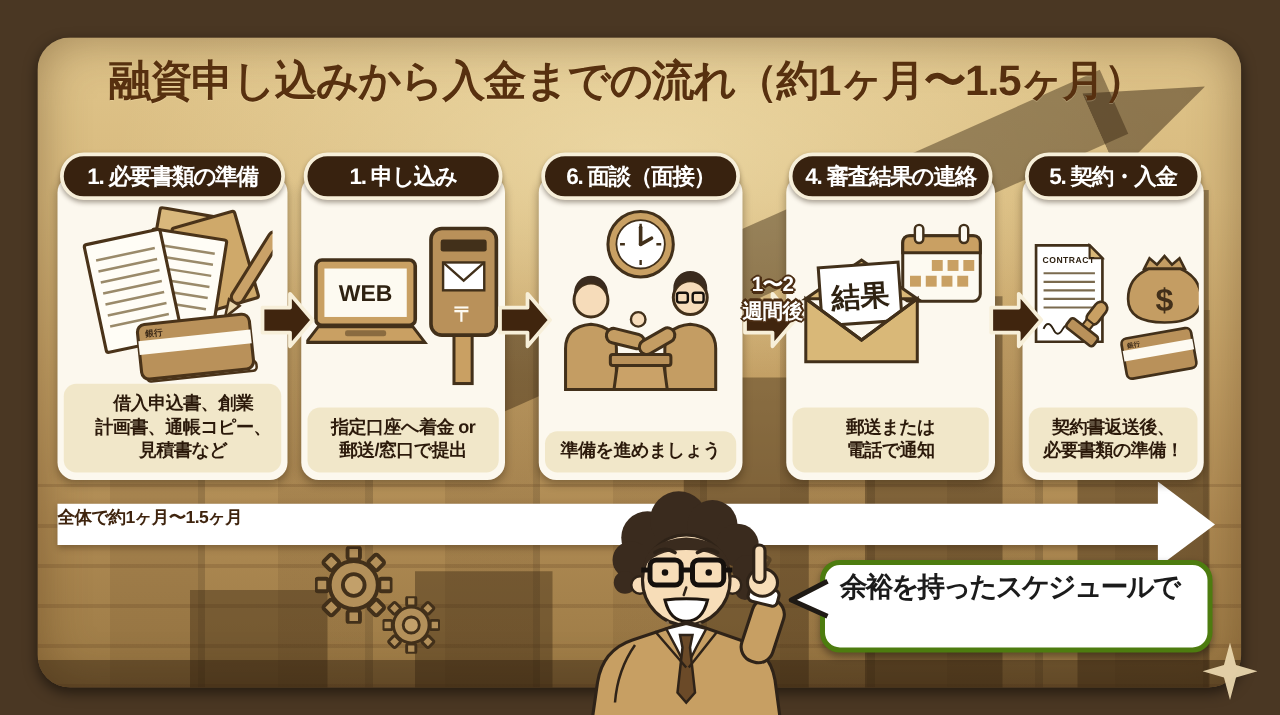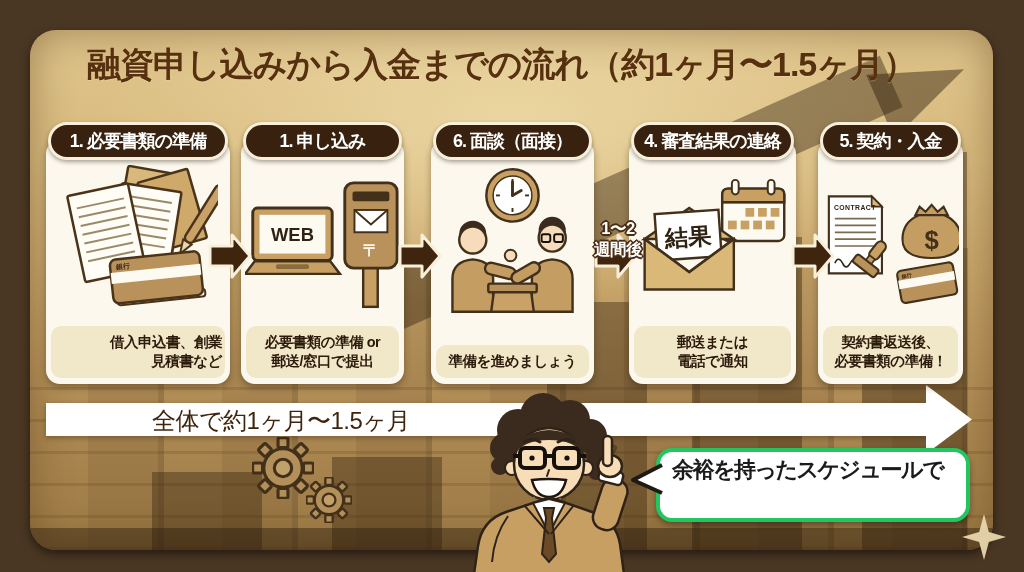--- a/index.html
+++ b/index.html
@@ -34,31 +34,31 @@
   .card .body{position:absolute;left:0;right:0;top:18px;bottom:0;background:#fcf8ee;border-radius:14px;
     box-shadow:0 3px 7px rgba(40,24,8,.38);}
   .card .pill{position:absolute;top:0;left:2px;right:2px;height:38px;background:#38220f;border:3px solid #f7efd9;
     border-radius:22px;color:#ffffff;font-weight:800;font-size:18px;display:flex;align-items:center;justify-content:center;
     z-index:2;box-sizing:border-box;letter-spacing:-1px;white-space:nowrap;box-shadow:0 2px 4px rgba(40,24,8,.4);}
   .card .icon{position:absolute;left:4px;right:4px;top:42px;height:152px;display:flex;align-items:center;justify-content:flex-start;z-index:1;}
   .card .desc{position:absolute;left:5px;right:5px;bottom:6px;background:#f1e7c9;border-radius:10px;padding:7px 3px;
     text-align:center;font-weight:800;font-size:14.5px;line-height:1.32;color:#2c1a0b;z-index:1;letter-spacing:-0.5px;white-space:nowrap;}
   #card1{left:46px;width:184px} #card2{left:241px;width:163px} #card3{left:431px;width:163px}
   #card4{left:629px;width:167px} #card5{left:818px;width:145px}
-  #card1 .desc{text-align:right;padding-left:20px;}
+  #card1 .desc{text-align:center;padding-left:20px;}
   .step-arrow{position:absolute;top:232px;width:44px;height:48px;z-index:4;}
   #arrow1{left:208px} #arrow2{left:398px} #arrow3{left:594px} #arrow4{left:791px}
   .wait{position:absolute;left:578px;top:174px;width:80px;z-index:4;text-align:center;font-weight:800;font-size:16.5px;
     color:#ffffff;line-height:1.25;letter-spacing:-0.5px;
     text-shadow:-2px 0 0 #4a2c12,2px 0 0 #4a2c12,0 -2px 0 #4a2c12,0 2px 0 #4a2c12,-1px -1px 0 #4a2c12,1px -1px 0 #4a2c12,-1px 1px 0 #4a2c12,1px 1px 0 #4a2c12;margin-top:44px;}
   .tl-shaft{position:absolute;left:46px;top:403px;width:882px;height:33px;background:#ffffff;z-index:3;box-shadow:0 2px 5px rgba(40,24,8,.35);}
   .tl-head{position:absolute;left:926px;top:385px;width:46px;height:69px;background:#ffffff;clip-path:polygon(0 0,100% 50%,0 100%);z-index:3;}
-  .tl-label{position:absolute;left:46px;top:405px;width:470px;text-align:center;font-weight:400;font-size:24px;color:#3f240e;z-index:3;letter-spacing:-0.5px;}
+  .tl-label{position:absolute;left:46px;top:405px;width:470px;font-weight:700;font-size:14px;color:#3f240e;z-index:3;letter-spacing:-0.5px;}
   .figure{position:absolute;left:448px;top:384px;width:190px;height:188px;z-index:5;}
-  .bubble{position:absolute;left:656px;top:448px;width:314px;height:74px;background:#ffffff;border:4px solid #22c55e;
+  .bubble{position:absolute;left:656px;top:448px;width:314px;height:74px;background:#ffffff;border:4px solid #4d7c0f;
     border-radius:16px;z-index:6;box-sizing:border-box;box-shadow:0 3px 6px rgba(0,0,0,.35);}
   .bubble-text{padding:3px 12px;font-weight:800;font-size:22px;line-height:1.34;color:#1b1b1b;letter-spacing:-1.5px;white-space:nowrap;}
   .bubble .tail{position:absolute;left:-30px;top:8px;}
   .sparkle{position:absolute;left:962px;top:514px;width:44px;height:46px;background:#e9d6ad;z-index:6;opacity:.95;
     clip-path:polygon(50% 0%,61% 39%,100% 50%,61% 61%,50% 100%,39% 61%,0% 50%,39% 39%);}
   .svgtxt{font-family:"Liberation Sans","DejaVu Sans",sans-serif;font-weight:800;}
 </style>
 </head>
 <body>
 
@@ -162,20 +162,21 @@
         <g transform="rotate(-6 110 118)">
           <rect x="66" y="128" width="88" height="8" rx="3" fill="#fdfaf1" stroke="#4a3319" stroke-width="2"></rect>
           <rect x="62" y="90" width="90" height="44" rx="6" fill="#b9915a" stroke="#4a3319" stroke-width="2.5"></rect>
           <rect x="62" y="103" width="90" height="11" fill="#fdfaf1"></rect>
           <text class="svgtxt" x="68" y="100" font-size="7" fill="#3a2817">銀行</text>
         </g>
       </svg>
     </div>
     <div class="desc">
       <div>借入申込書、創業</div>
+      <div>計画書、通帳コピー、</div>
       <div>見積書など</div>
     </div>
   </div>
 
   <div class="card" id="card2">
     <div class="body"></div>
     <div class="pill">1. 申し込み</div>
     <div class="icon">
       <svg width="160" height="150" viewBox="0 0 160 150">
         <g>
@@ -189,21 +190,21 @@
           <rect x="122" y="100" width="15" height="44" fill="#c9a063" stroke="#42301a" stroke-width="2.5"></rect>
           <rect x="103" y="16" width="54" height="88" rx="9" fill="#b9915a" stroke="#42301a" stroke-width="3"></rect>
           <rect x="111" y="25" width="38" height="10" rx="2" fill="#42301a"></rect>
           <rect x="113" y="44" width="34" height="23" fill="#ffffff" stroke="#42301a" stroke-width="2"></rect>
           <path d="M113,44 L130,59 L147,44" fill="none" stroke="#42301a" stroke-width="2"></path>
           <text class="svgtxt" x="130" y="92" font-size="17" text-anchor="middle" fill="#fdfaf1">〒</text>
         </g>
       </svg>
     </div>
     <div class="desc">
-      <div>必要書類の準備 or</div>
+      <div>指定口座へ着金 or</div>
       <div>郵送/窓口で提出</div>
     </div>
   </div>
 
   <div class="card" id="card3">
     <div class="body"></div>
     <div class="pill">6. 面談（面接）</div>
     <div class="icon">
       <svg width="160" height="152" viewBox="0 0 160 152">
         <g>

